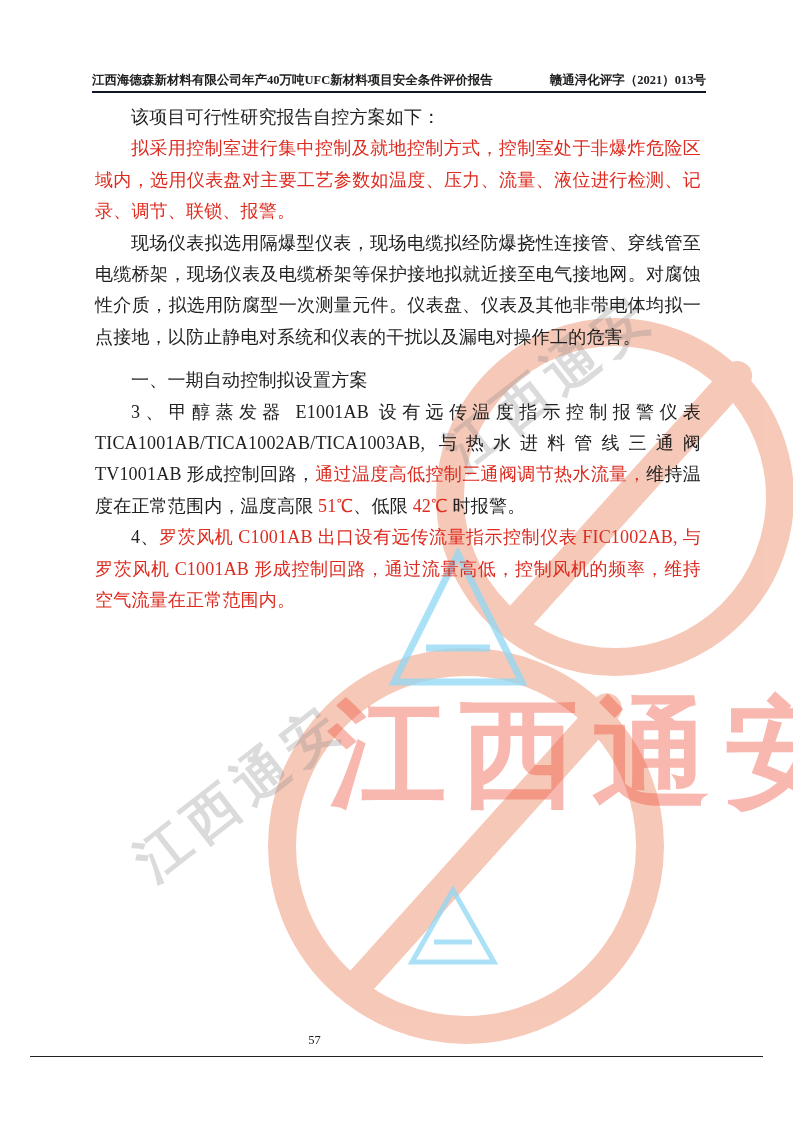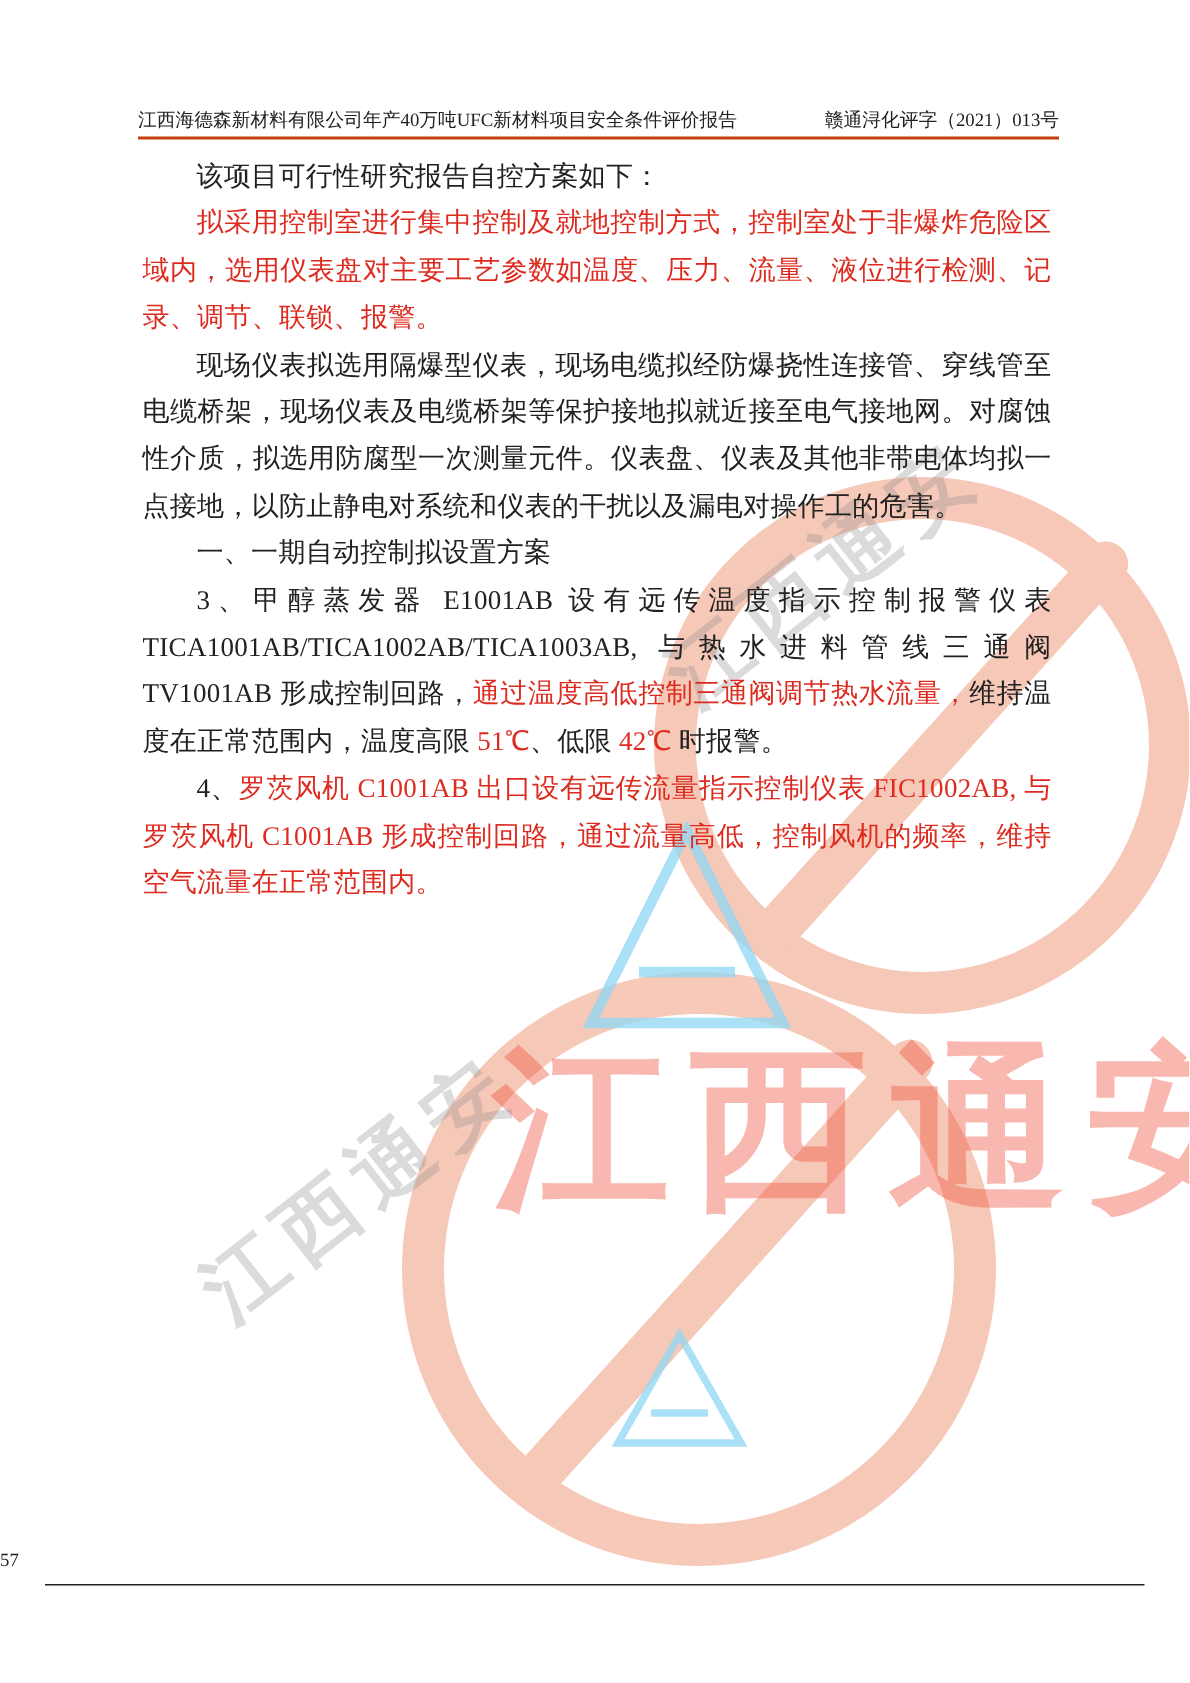--- a/index.html
+++ b/index.html
@@ -8,46 +8,46 @@
     width:793px;height:1122px;
     background:#ffffff;
     overflow:hidden;
     font-family:"Liberation Serif","DejaVu Serif",serif;
     color:var(--ink,#212121);
   }
   
   .header{
     position:absolute;left:92px;top:72px;width:614px;
     display:flex;justify-content:space-between;align-items:flex-end;
-    border-bottom:2px solid #c2410c;
+    border-bottom:2px solid #0f172a;
     padding-bottom:3px;
-    font-size:12.5px;font-weight:normal;line-height:16px;
+    font-size:12.5px;font-weight:bold;line-height:16px;
     white-space:nowrap;
     z-index:3;
   }
   
   .doc-body{
     position:absolute;left:95px;top:102px;width:606px;
     z-index:2;
   }
   .para{
     margin:0;
     font-size:18px;line-height:31.4px;
     text-align:justify;
     text-indent:2em;
     letter-spacing:0.2px;
     font-family:Liberation Serif, serif;
   }
-  .para.heading{text-align:left;}
+  .para.heading{text-align:left;margin-top:12px;}
   .seg-black{color:var(--ink,#212121);}
   .seg-red{color:var(--red,#dd2b1f);}
   
   .page-number{
     position:absolute;left:0;top:1033px;width:629px;
-    text-align:left;font-size:12.5px;z-index:3;
+    text-align:center;font-size:12.5px;z-index:3;
   }
   .footer-rule{
     position:absolute;left:30px;top:1056px;width:733px;height:0;
     border-top:1.6px solid #222;z-index:3;
   }
   
   .wm{position:absolute;z-index:1;pointer-events:none;}
   .wm-ring{
     border-radius:50%;
     border:28px solid var(--salmon,#F09C7E);

